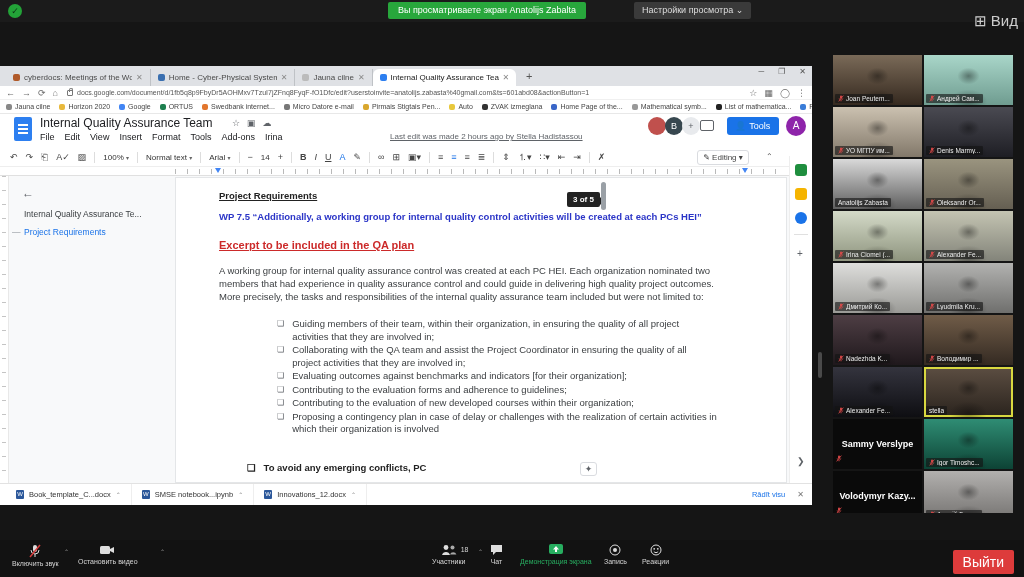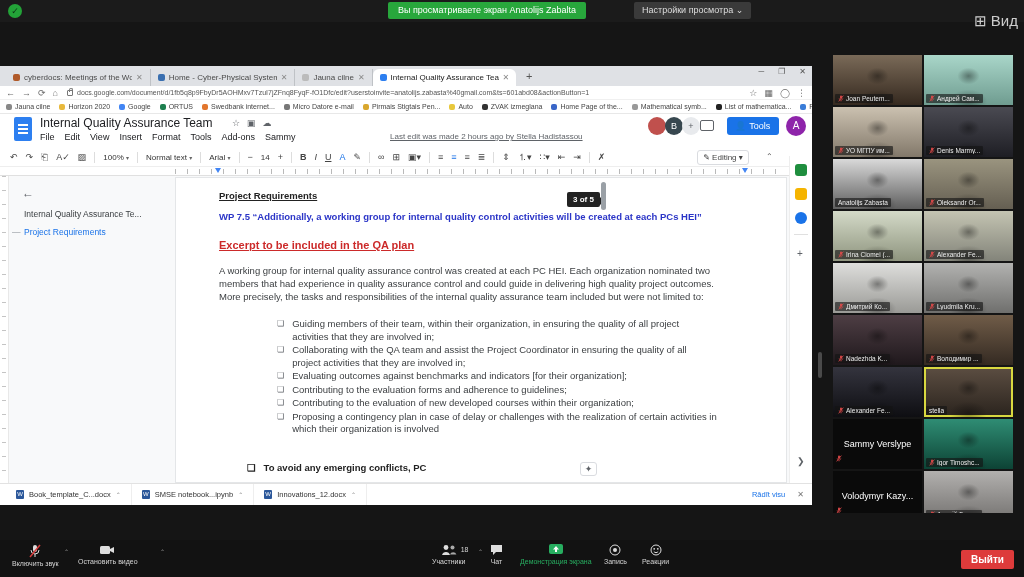--- a/index.html
+++ b/index.html
@@ -105,31 +105,31 @@
   
   .videos { position:absolute; left:833px; top:55px; width:181px; height:458px; display:flex; flex-wrap:wrap; gap:2px; align-content:flex-start; overflow:hidden; }
   .tile { position:relative; width:89px; height:50px; background:#222; overflow:hidden; }
   .tile.active { outline:2px solid #d8d840; outline-offset:-2px; }
   .tile .sil { position:absolute; left:0; top:0; width:100%; height:100%;
      background:radial-gradient(ellipse 16px 12px at 50% 42%, rgba(0,0,0,.38), transparent 70%),
                 radial-gradient(ellipse 26px 16px at 50% 92%, rgba(0,0,0,.34), transparent 72%); }
   .nametag { position:absolute; left:2px; bottom:2px; display:flex; align-items:center; gap:2px; background:rgba(20,20,20,.62); padding:1px 3px; border-radius:1px; max-width:84px; }
   .nametag span { color:#eee; font-size:6.5px; white-space:nowrap; overflow:hidden; }
   .micred { width:6px; height:7px; flex:none; }
-  .novid { position:absolute; left:0; top:0; width:100%; height:100%; display:flex; align-items:center; justify-content:center; color:#fff; font-weight:normal; font-size:9px; text-align:center; padding:0 4px; }
+  .novid { position:absolute; left:0; top:0; width:100%; height:100%; display:flex; align-items:center; justify-content:center; color:#fff; font-weight:bold; font-size:9px; text-align:center; padding:0 4px; }
   .cornermic { position:absolute; left:3px; bottom:3px; }
   .vscroll2 { position:absolute; left:818px; top:352px; width:4px; height:26px; background:#4a4a4a; border-radius:2px; }
 
   
   .taskbar { position:absolute; left:0; top:540px; width:1024px; height:37px; background:#121212; }
   .tbitem { position:absolute; top:4px; display:flex; flex-direction:column; align-items:center; gap:2px; color:#d5d5d5; font-size:7px; }
   .tbitem svg { display:block; }
   .tbcaret { position:absolute; color:#9a9a9a; font-size:6px; top:8px; }
   .tb-green { color:#27ae60; }
-  .leavebtn { position:absolute; right:10px; top:10px; background:#dd3b3b; color:#fff; font-size:10px; padding:4px 10px; border-radius:2px;font-weight:bold; }
+  .leavebtn { position:absolute; right:10px; top:10px; background:#dd3b3b; color:#fff; font-size:14px; padding:4px 10px; border-radius:2px; }
   .cnt18 { position:absolute; font-size:7px; color:#d5d5d5; top:2px; left:20px; }
 </style>
 </head>
 <body>
 
 <div id="screen">
 
   <div class="topbar">
     <div class="shield">✓</div>
     <div class="banner">Вы просматриваете экран Anatolijs Zabalta</div>
@@ -242,21 +242,21 @@
       <div class="doctitle">Internal Quality Assurance Team</div>
       <div class="titleicons"><span>☆</span><span>▣</span><span>☁</span></div>
       <div class="menurow" id="menurow">
           <span>File</span>
           <span>Edit</span>
           <span>View</span>
           <span>Insert</span>
           <span>Format</span>
           <span>Tools</span>
           <span>Add-ons</span>
-          <span>Sammy</span>
+          <span>Irina</span>
         </div>
       <div class="lastedit">Last edit was made 2 hours ago by Stella Hadistassou</div>
       <div class="collab" style="left:648px;background:#c0504d;"></div>
       <div class="collab" style="left:665px;background:#37474f;">B</div>
       <div class="collab" style="left:682px;background:#e8eaed;color:#5f6368;">+</div>
       <div class="commenticon"></div>
       <div class="sharebtn"><span>👤</span> <span>Tools</span></div>
       <div class="acct">A</div>
     </div>
 

